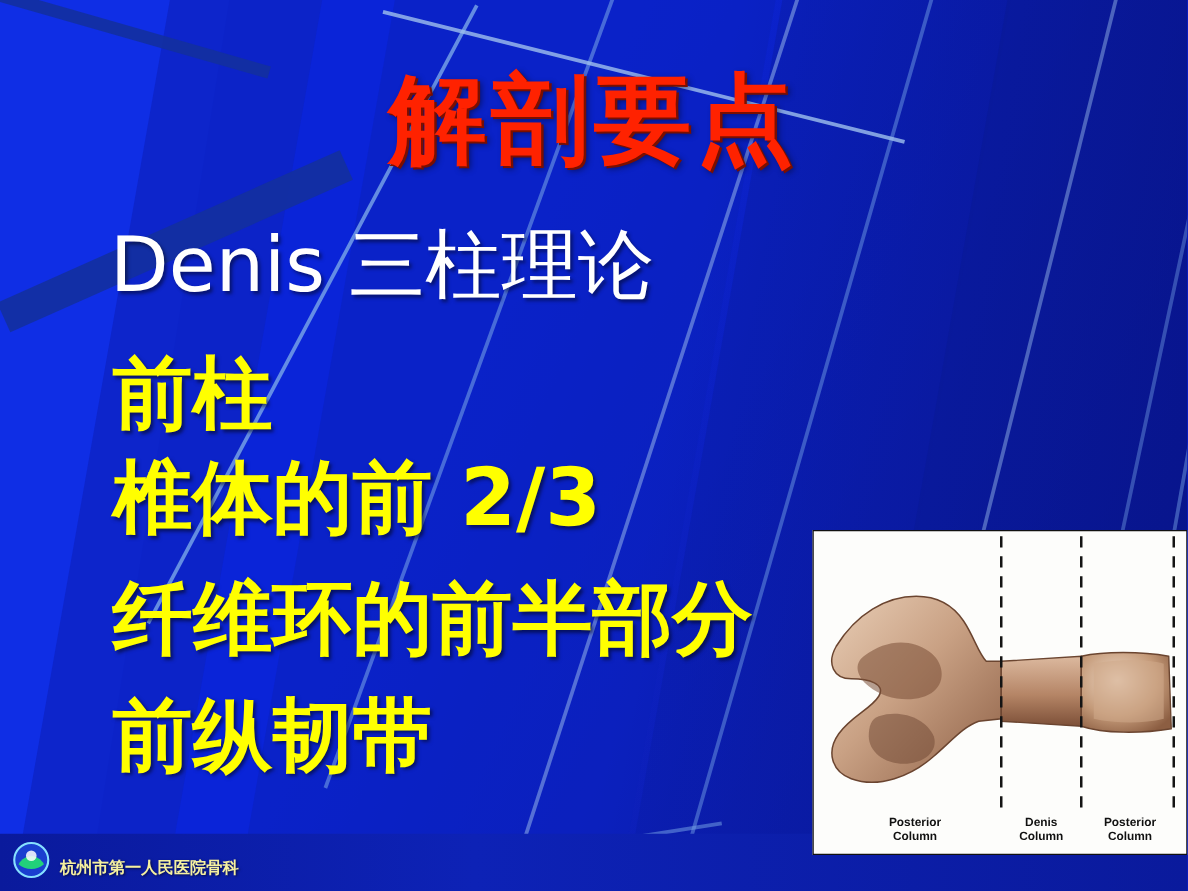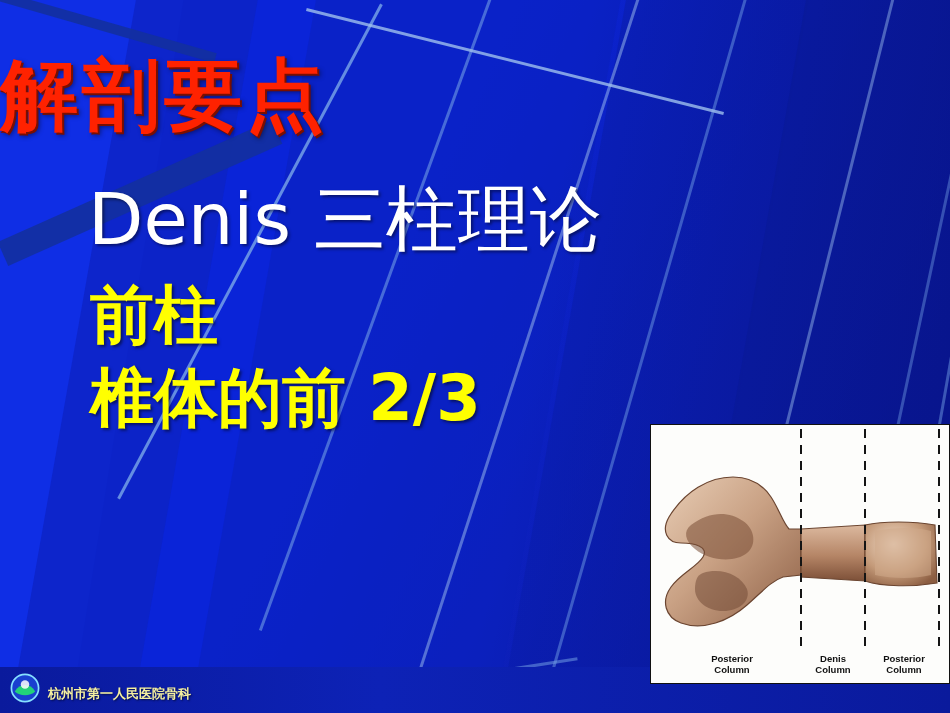--- a/index.html
+++ b/index.html
@@ -25,29 +25,29 @@
         background:linear-gradient(100deg,rgba(5,12,120,.0) 55%,rgba(5,10,105,.45) 100%);}
   .line{position:absolute;transform-origin:center;}
   .ln{background:#7aa8e8;}
   .ln-dk{background:#13309e;}
   .ln-lt{background:#9fc0ee;}
   
   .footband{position:absolute;left:0;bottom:0;width:950px;height:46px;
      background:linear-gradient(90deg,#0a1a9c,#0d22b6 40%,#0a1a9c);}
   
   .title{
-    position:absolute;left:0;top:44px;width:950px;
+    position:absolute;left:0;top:44px;width:950px;text-align:center;
     font-size:78px;font-weight:bold;color:#ff2200;
     letter-spacing:4px;
     text-shadow:2px 2px 0 #7a0f00, 3px 3px 5px rgba(0,0,0,.45);
     font-family:"DejaVu Sans","Liberation Sans",sans-serif;
   }
   .line1{
     position:absolute;left:88px;top:172px;
-    font-size:72px;color:#ffffff;font-weight:500;
+    font-size:61px;color:#ffffff;font-weight:500;
     text-shadow:2px 2px 3px rgba(0,0,0,.45);
     font-family:"DejaVu Sans","Liberation Sans",sans-serif;
   }
   .bullet{
     position:absolute;left:90px;
     font-size:64px;font-weight:bold;color:#ffff00;
     text-shadow:2px 2px 3px rgba(0,0,0,.5);
     font-family:"DejaVu Sans","Liberation Sans",sans-serif;
     white-space:nowrap;
   }
@@ -99,20 +99,22 @@
   <div class="line ln-dk" style="left:-20px;top:20px;width:240px;height:10px;transform:rotate(16deg);opacity:.9;"></div>
   <div class="line ln" style="left:160px;top:690px;width:420px;height:3px;transform:rotate(-9deg);opacity:.5;"></div>
 
   <div class="footband"></div>
 
   <div class="title">解剖要点</div>
   <div class="line1">Denis 三柱理论</div>
 
   <div class="bullet by1">前柱</div>
   <div class="bullet by2">椎体的前 2/3</div>
+  <div class="bullet by3">纤维环的前半部分</div>
+  <div class="bullet by4">前纵韧带</div>
 
   <div id="figure">
     <svg width="298" height="258" viewBox="0 0 298 258">
       <defs>
         <linearGradient id="boneG" x1="0" y1="0" x2="1" y2="1">
           <stop offset="0%" stop-color="#e8cdb5"></stop>
           <stop offset="45%" stop-color="#c9a184"></stop>
           <stop offset="100%" stop-color="#8d5f45"></stop>
         </linearGradient>
         <linearGradient id="boneG2" x1="0" y1="0" x2="0" y2="1">

